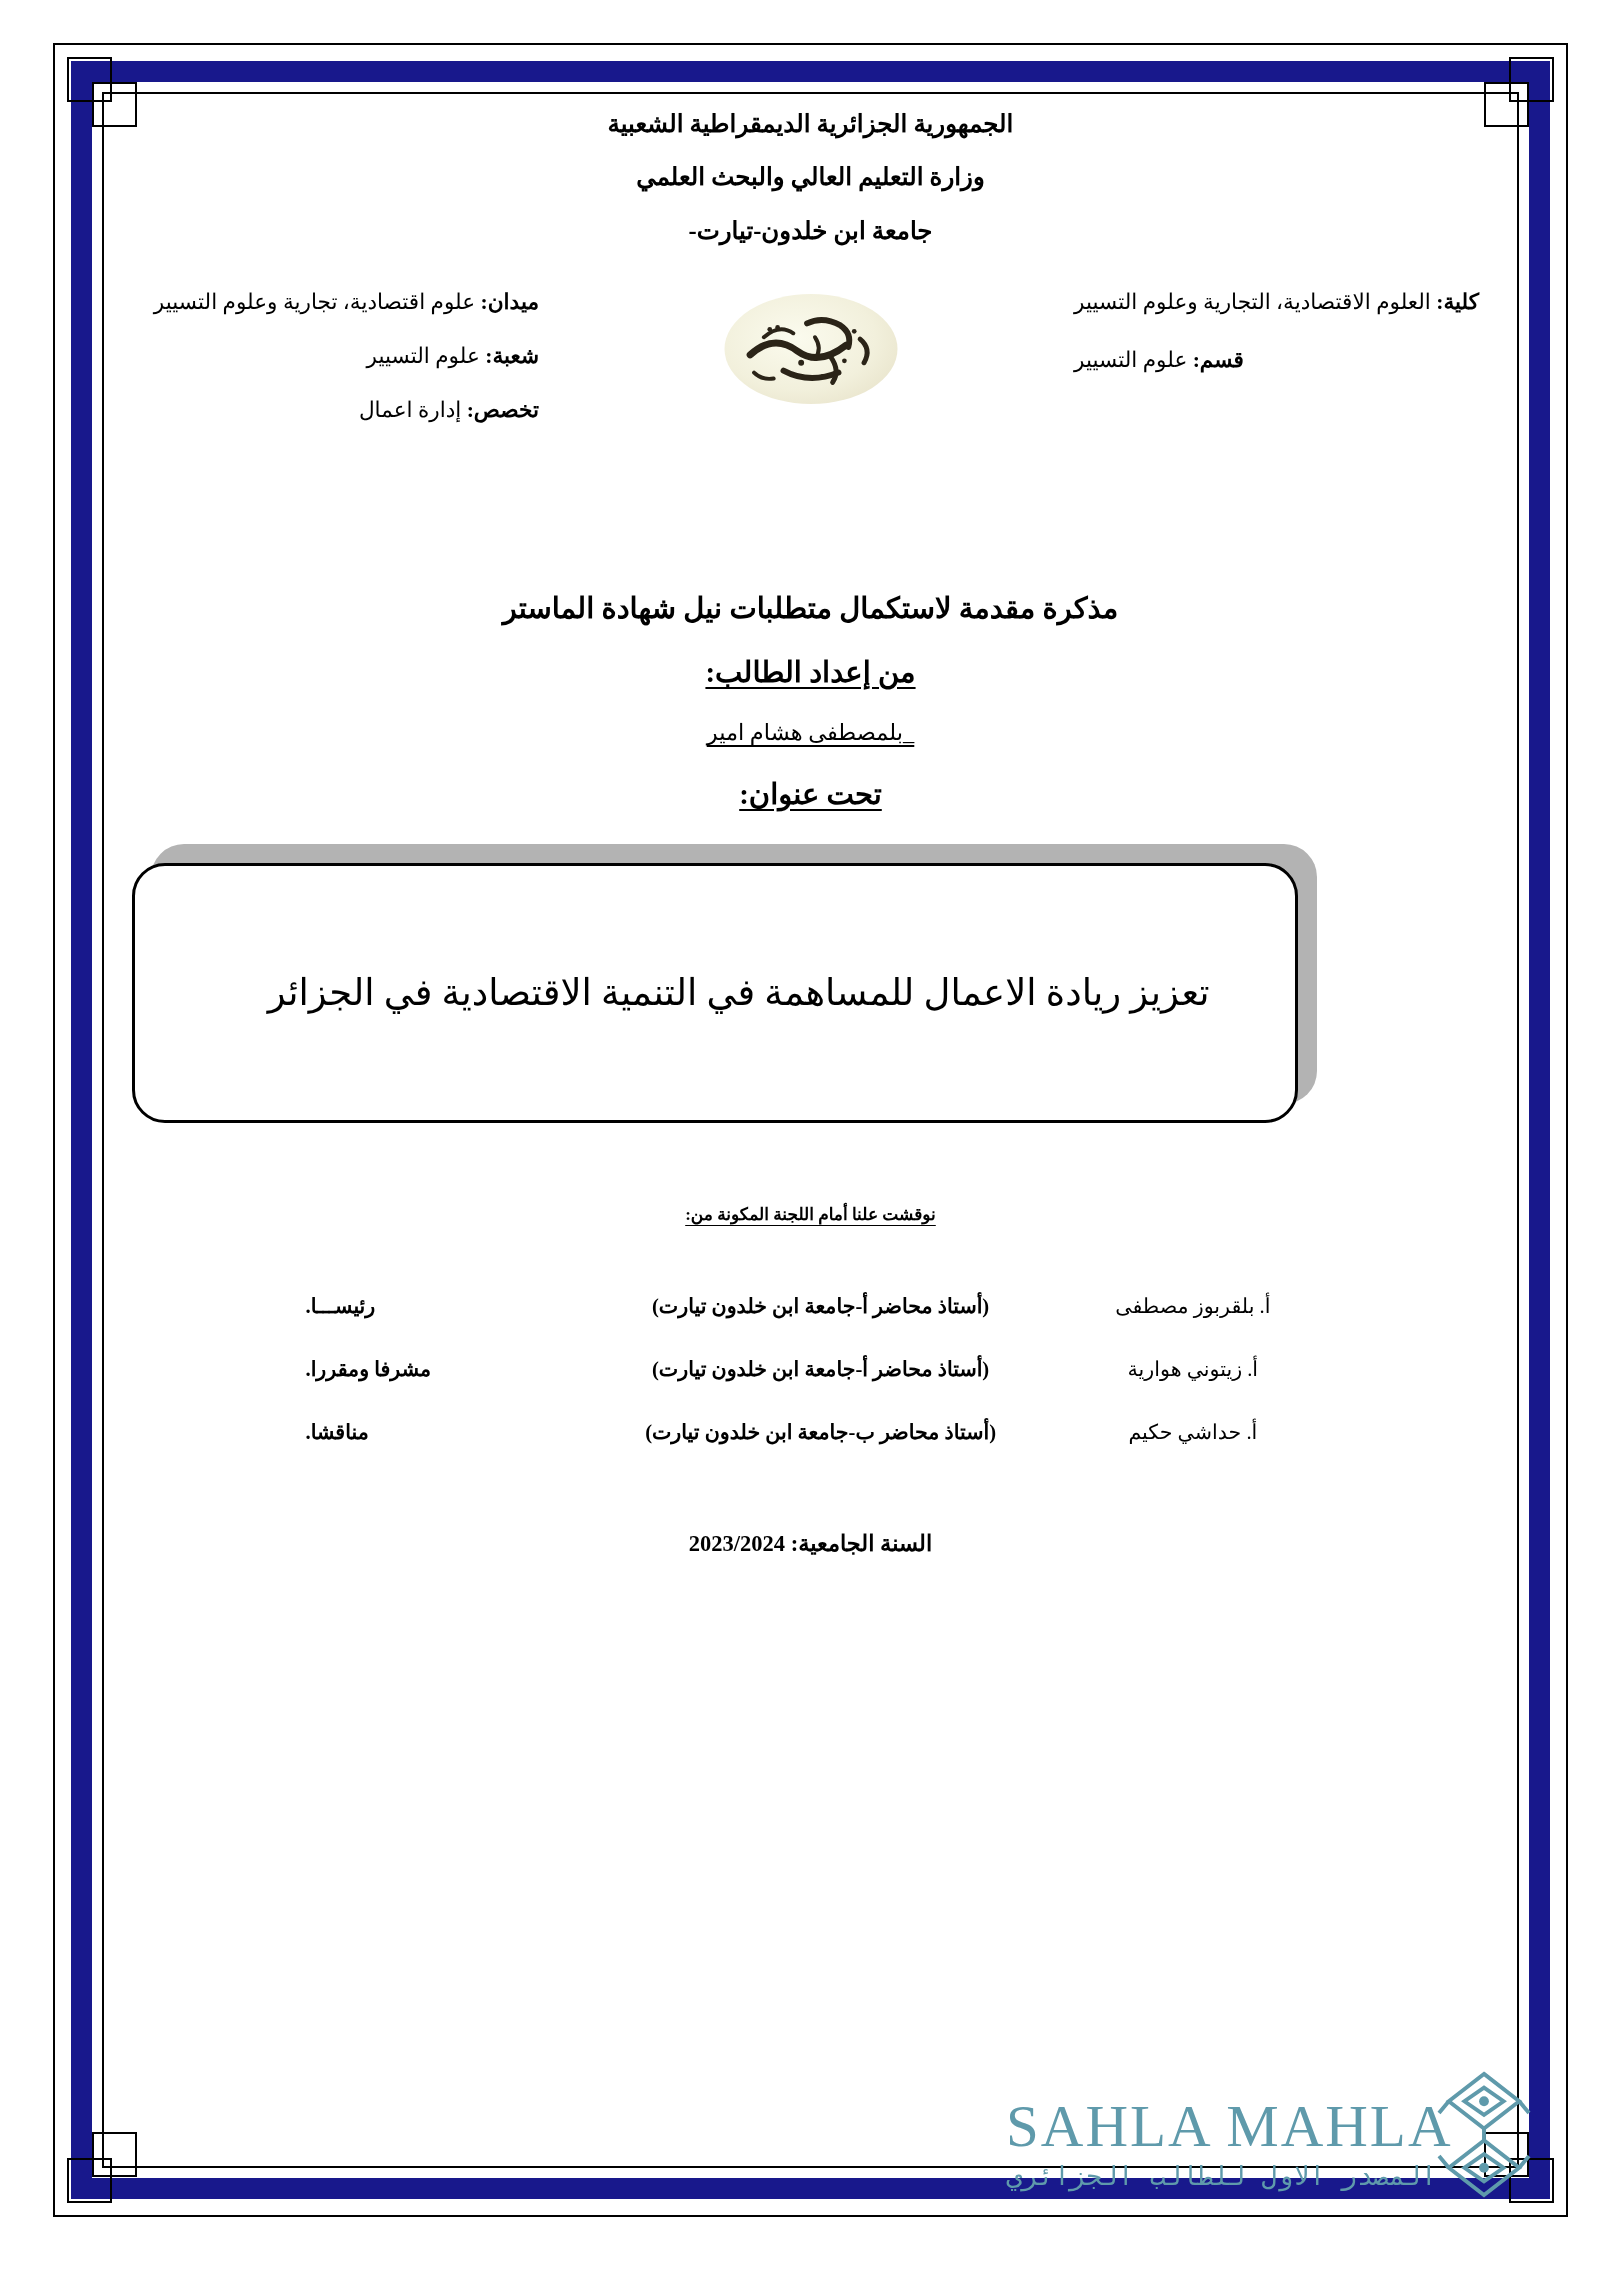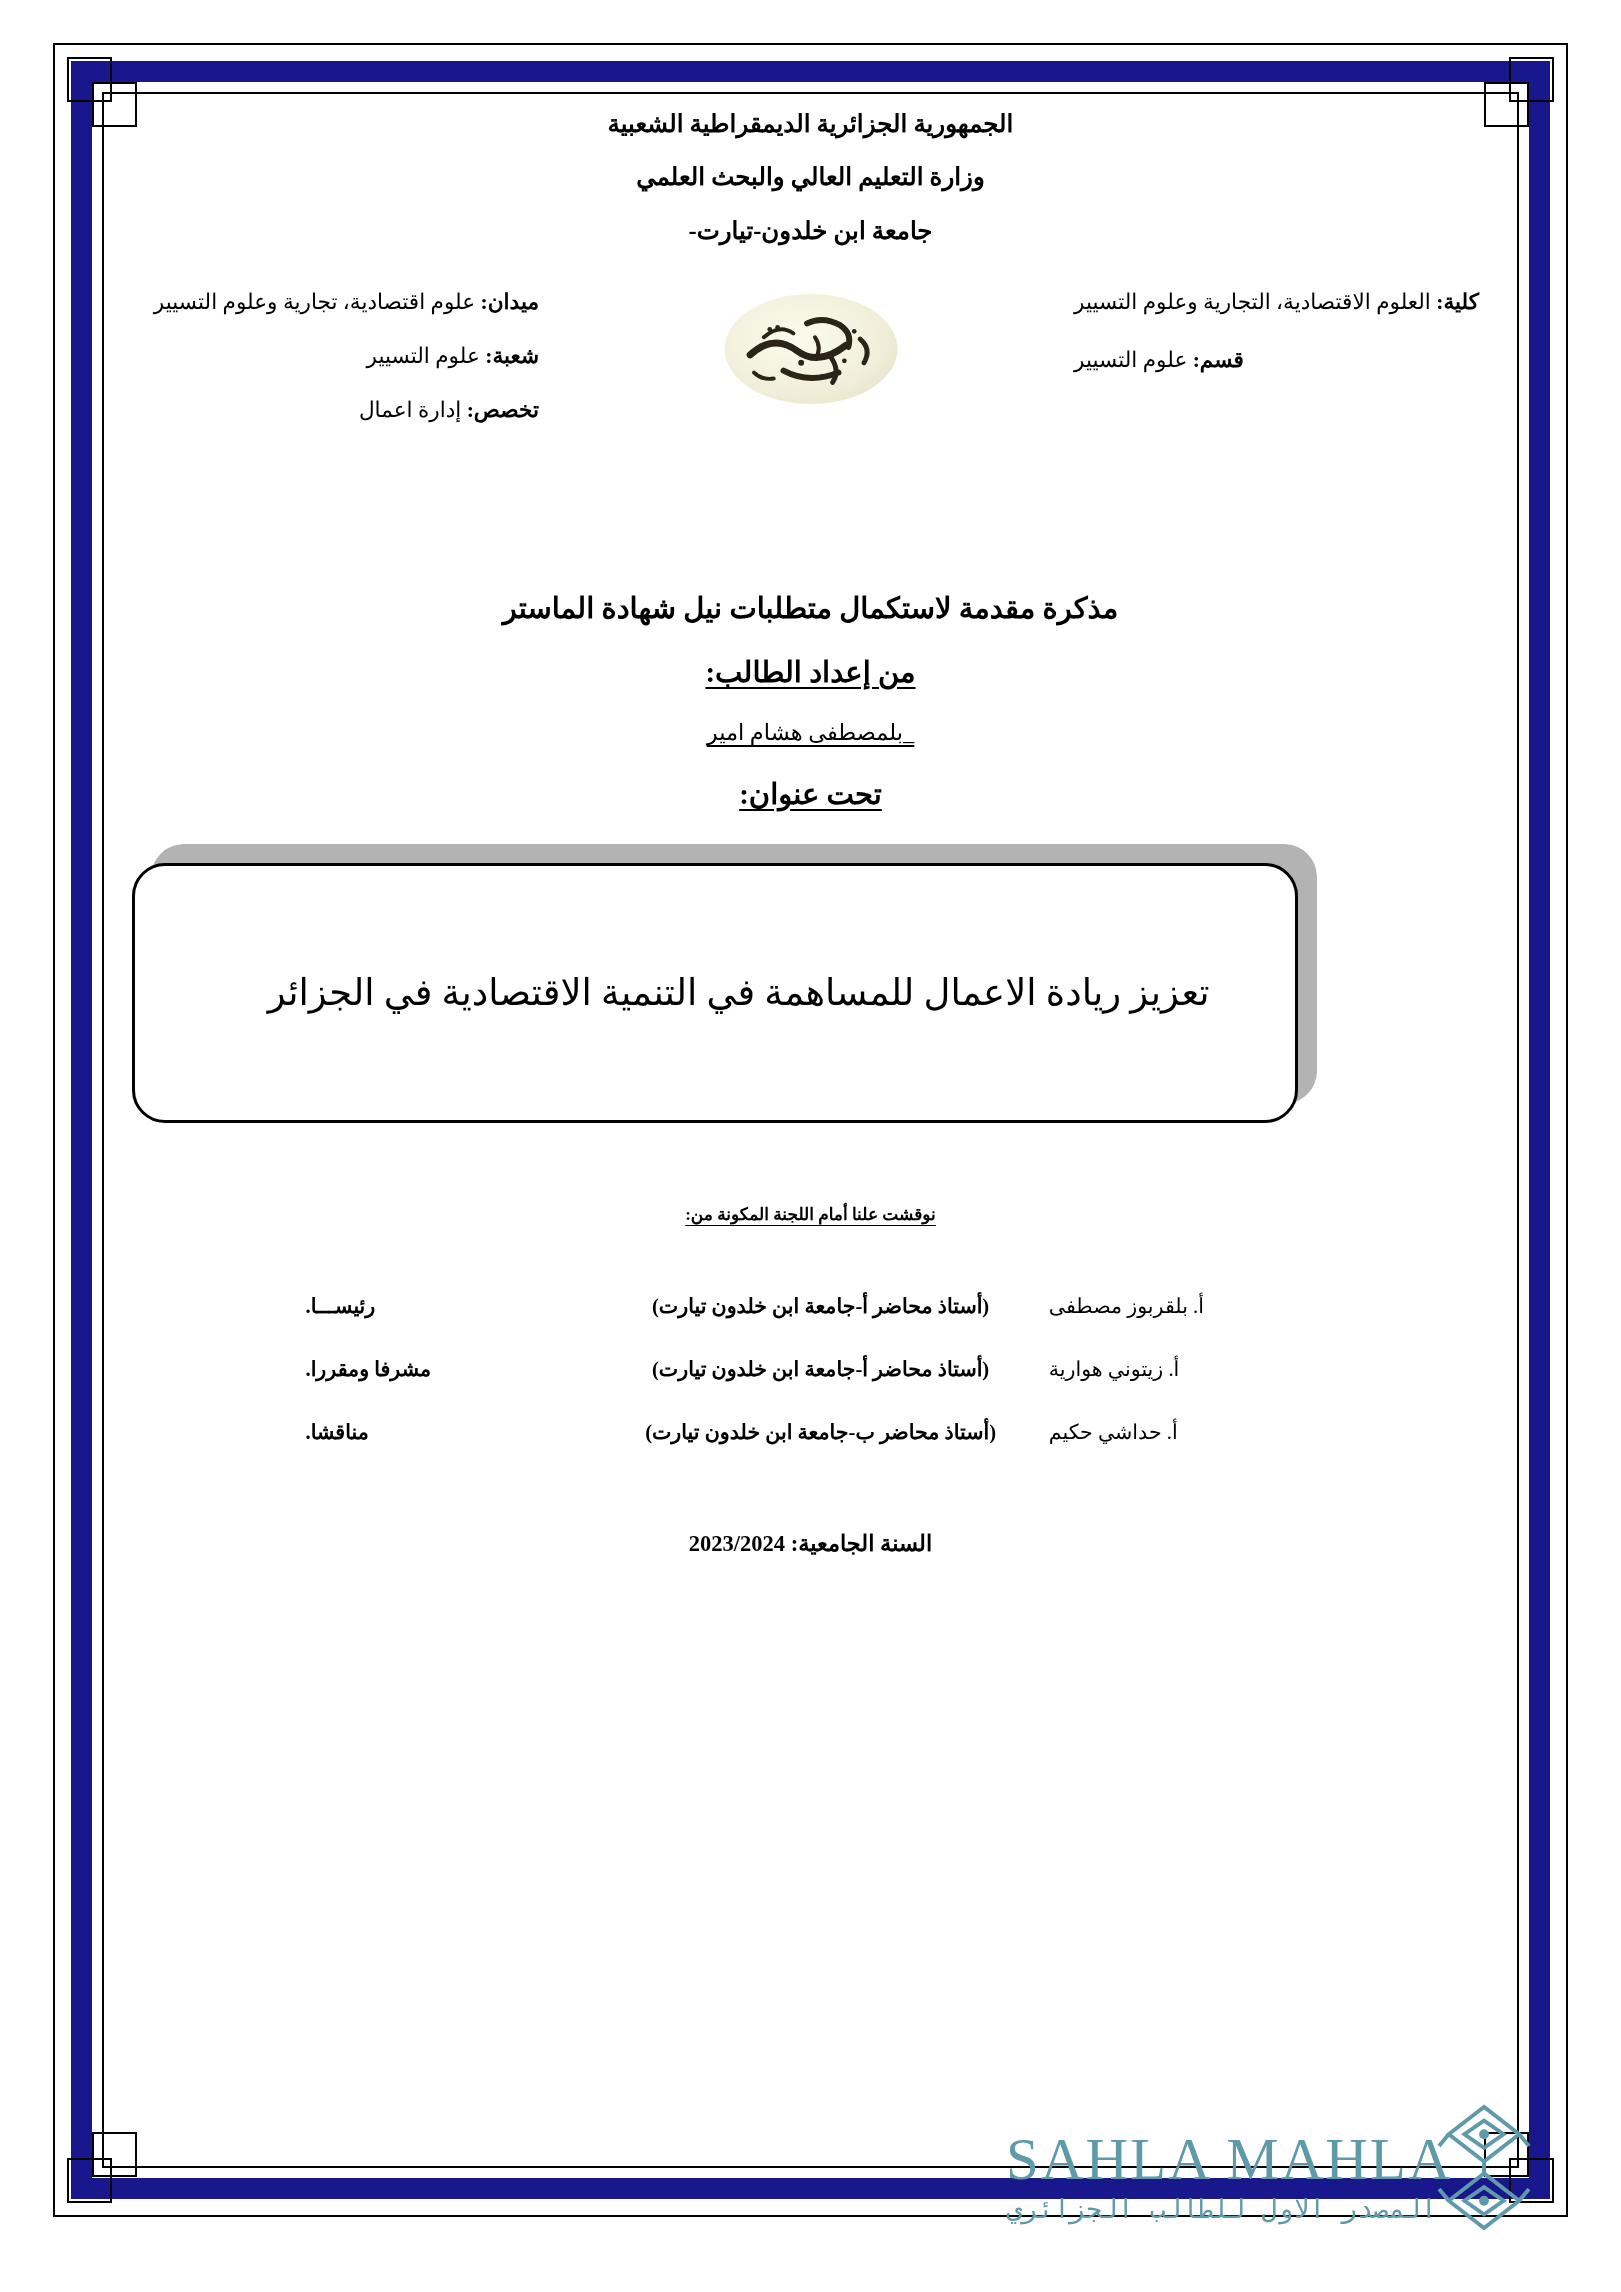--- a/index.html
+++ b/index.html
@@ -190,36 +190,36 @@
     margin: 55px auto 0 auto;
     width: 1088px;
     border-collapse: collapse;
   }
   .jury-table td {
     padding: 13.7px 0 25.5px 0;
     font-size: 20.6px;
     vertical-align: top;
     white-space: nowrap;
   }
-  .jury-name  { width: 294px; text-align: left; padding-right: 17.6px !important; }
+  .jury-name  { width: 294px; text-align: center; padding-right: 17.6px !important; }
   .jury-rank  { width: 461px; text-align: center; font-weight: bold; }
   .jury-role  { width: 294px; text-align: left; font-weight: bold; padding-left: 39px !important; }
 
   .year-line {
     margin-top: 61px;
     font-weight: bold;
     font-size: 22.5px;
     direction: rtl;
   }
 
   
   .watermark {
     position: absolute;
     right: 90px;
-    bottom: 59px;
+    bottom: 92px;
     width: 549px;
     height: 147px;
     pointer-events: none;
     direction: ltr;
   }
   .wm-text-wrap {
     position: absolute;
     right: 94px;
     bottom: 7.8px;
     text-align: center;

